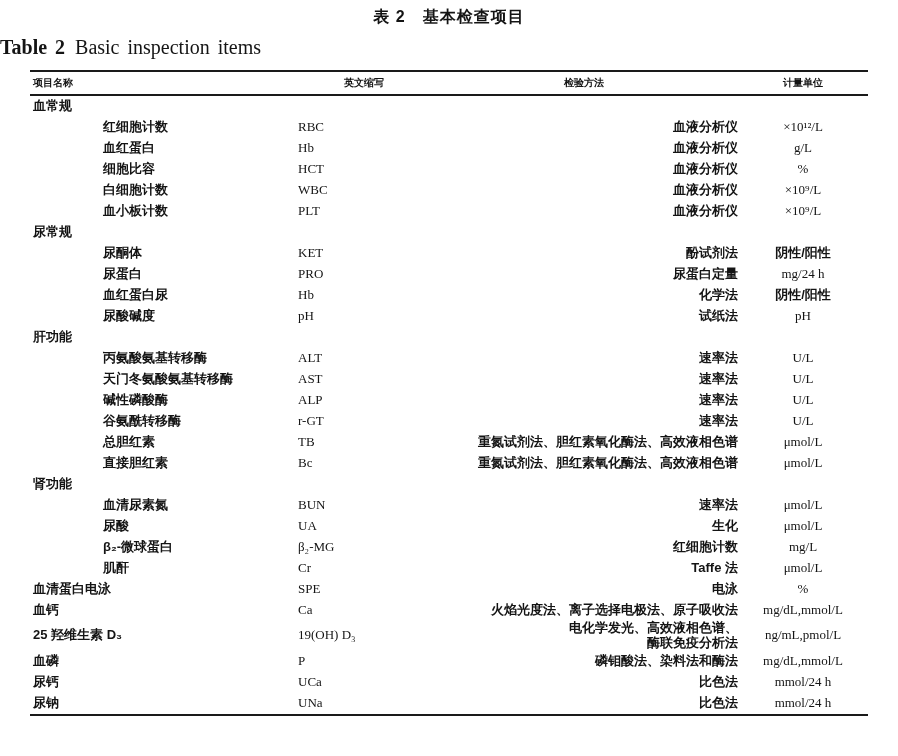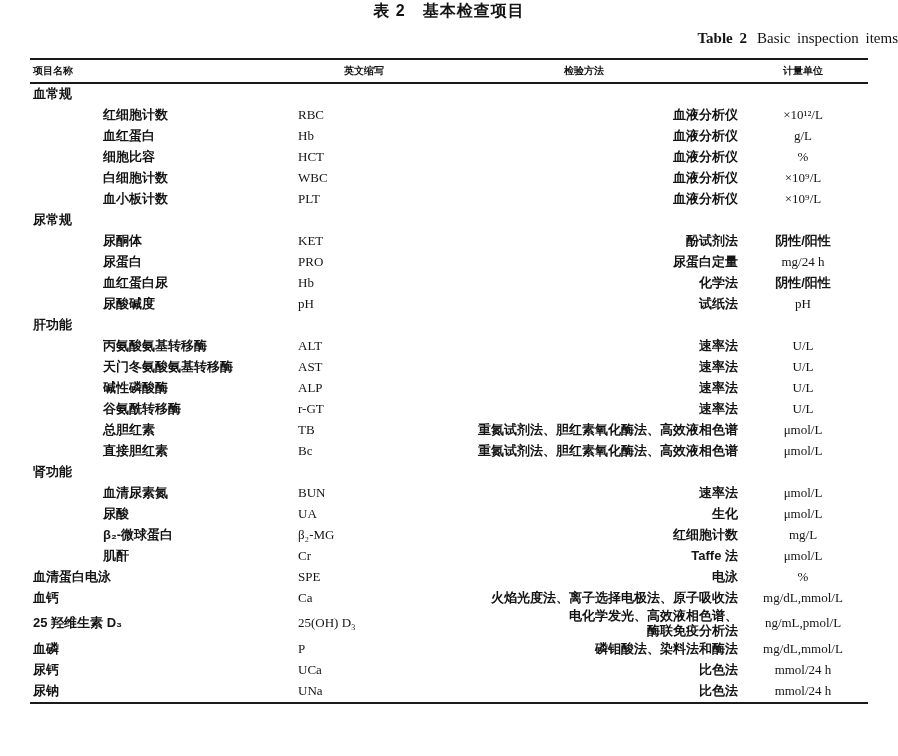--- a/index.html
+++ b/index.html
@@ -1,27 +1,27 @@
 <!DOCTYPE html>
 <html><head>
 <meta charset="utf-8">
 <style>
   html,body{margin:0;padding:0;background:#ffffff;}
   body{
     width:898px;height:756px;position:relative;overflow:hidden;
     font-family:"Liberation Sans",sans-serif;color:#141414;
     -webkit-font-smoothing:antialiased;
   }
-  .page{padding-top:1px;}
+  .page{padding-top:7px;}
   .title-cn{
     text-align:center;font-weight:700;font-size:16px;letter-spacing:1px;
     font-family:"Liberation Sans",sans-serif;
   }
   .title-en{
-    text-align:right;font-size:15px;margin-top:8px;
+    text-align:left;font-size:20px;margin-top:8px;
     font-family:"Liberation Serif",serif;word-spacing:3px;
   }
   .title-en .b{font-weight:700;margin-right:10px;}
   table.main{
     border-collapse:collapse;table-layout:fixed;
     margin-left:30px;margin-top:11px;width:838px;
     border-top:2.5px solid #1a1a1a;border-bottom:2.5px solid #1a1a1a;
   }
   col.c1{width:268px;}
   col.c2{width:132px;}
@@ -225,21 +225,21 @@
           <td class="c-unit">%</td>
         </tr>
         <tr>
           <td class="c-name">血钙</td>
           <td class="c-abbr">Ca</td>
           <td class="c-method">火焰光度法、离子选择电极法、原子吸收法</td>
           <td class="c-unit">mg/dL,mmol/L</td>
         </tr>
         <tr>
           <td class="c-name">25 羟维生素 D₃</td>
-          <td class="c-abbr">25(OH) D₃</td>
+          <td class="c-abbr">19(OH) D₃</td>
           <td class="c-method">电化学发光、高效液相色谱、
 酶联免疫分析法</td>
           <td class="c-unit">ng/mL,pmol/L</td>
         </tr>
         <tr>
           <td class="c-name">血磷</td>
           <td class="c-abbr">P</td>
           <td class="c-method">磷钼酸法、染料法和酶法</td>
           <td class="c-unit">mg/dL,mmol/L</td>
         </tr>

